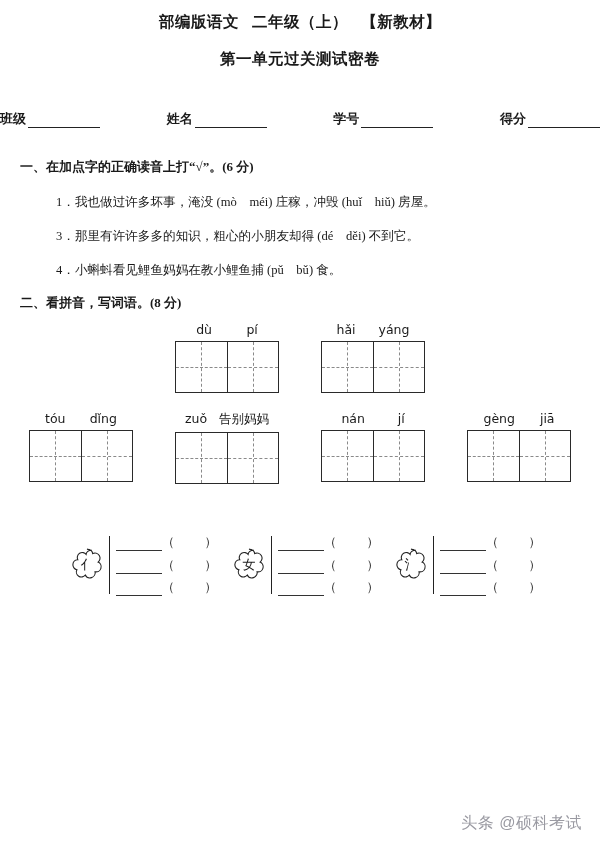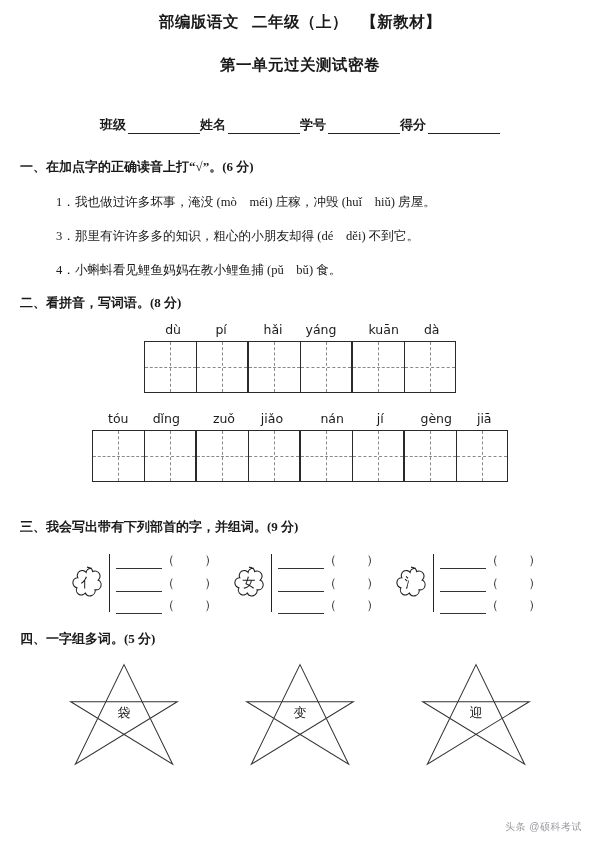--- a/index.html
+++ b/index.html
@@ -32,27 +32,27 @@
     font-weight: bold;
     letter-spacing: 0.5px;
     line-height: 1.5;
     white-space: pre;
   }
   .title-sub {
     font-size: 15.5px;
     font-weight: bold;
     letter-spacing: 0.5px;
     line-height: 1.6;
-    margin-top: 20px;
+    margin-top: 14px;
   }
 
   
   .info-row {
     display: flex;
-    justify-content: center;
+    justify-content: space-between;
     align-items: flex-end;
     gap: 0;
     margin-top: 38px;
     font-size: 13px;
     font-weight: bold;
   }
   .info-item {
     display: inline-flex;
     align-items: flex-end;
     white-space: nowrap;
@@ -81,20 +81,21 @@
 
   
   #sec1 { position: absolute; top: 158px; left: 0; right: 0; }
   #sec1 .q-line { margin-top: 20px; }
 
   
   #sec2 { position: absolute; top: 294px; left: 0; right: 0; }
   .grid-row {
     display: flex;
     justify-content: center;
+    gap: 42px;
     margin-top: 10px;
   }
   .grid-group { width: 104px; }
   .grid-py {
     display: flex;
     justify-content: space-around;
     font-family: "DejaVu Sans", sans-serif;
     font-size: 12.5px;
     margin-bottom: 4px;
     padding: 0 4px;
@@ -210,21 +211,21 @@
     top: 44px;
     text-align: center;
     font-size: 13px;
   }
 
   
   .watermark {
     position: absolute;
     right: 18px;
     bottom: 14px;
-    font-size: 10px;
+    font-size: 16px;
     color: #9a9aa2;
     font-family: "Liberation Sans", sans-serif;
     letter-spacing: 0.5px;
     white-space: nowrap;
   }
 </style>
 </head>
 <body>
 
 <div class="page">
@@ -277,47 +278,37 @@
       <div class="grid-group">
         <div class="grid-py">
           <span>hǎi</span>
           <span>yáng</span>
         </div>
         <div class="tianzige">
           <div class="tz-cell"></div>
           <div class="tz-cell"></div>
         </div>
       </div>
-      <div class="grid-group">
-        <div class="grid-py">
-          <span>kuān</span>
-          <span>dà</span>
-        </div>
-        <div class="tianzige">
-          <div class="tz-cell"></div>
-          <div class="tz-cell"></div>
-        </div>
-      </div>
     </div>
 
     <div class="grid-row" style="margin-top:18px;">
       <div class="grid-group">
         <div class="grid-py">
           <span>tóu</span>
           <span>dǐng</span>
         </div>
         <div class="tianzige">
           <div class="tz-cell"></div>
           <div class="tz-cell"></div>
         </div>
       </div>
       <div class="grid-group">
         <div class="grid-py">
           <span>zuǒ</span>
-          <span>jiǎo</span>
+          <span>告别妈妈</span>
         </div>
         <div class="tianzige">
           <div class="tz-cell"></div>
           <div class="tz-cell"></div>
         </div>
       </div>
       <div class="grid-group">
         <div class="grid-py">
           <span>nán</span>
           <span>jí</span>
@@ -334,21 +325,20 @@
         </div>
         <div class="tianzige">
           <div class="tz-cell"></div>
           <div class="tz-cell"></div>
         </div>
       </div>
     </div>
   </div>
 
   <div id="sec3">
-    <div class="sec-head">三、我会写出带有下列部首的字，并组词。(9 分)</div>
 
     <div class="radical-row">
 
       <div class="radical-group">
         <div class="flower">
           <svg width="38" height="38" viewBox="0 0 38 38">
             <path d="M19 3.2c3.2 0 5.4 2.1 5.7 4.4 2.1-1.1 5.1-.5 6.6 1.9 1.5 2.4.6 5.3-1.2 6.6 2.2.9 3.6 3.6 2.8 6.2-.8 2.6-3.5 3.9-5.8 3.5.4 2.3-1 5-3.6 5.8-2.6.8-5.2-.5-6.2-2.6-1.3 1.9-4.3 2.7-6.6 1.2-2.3-1.5-2.9-4.4-1.8-6.5-2.3-.4-4.3-2.8-4-5.5.3-2.7 2.6-4.5 4.9-4.5-1.1-2-.5-5 1.8-6.4 2.3-1.4 5.2-.7 6.5 1.1.3-2.4 2.5-4.2 5.7-4.2z" fill="none" stroke="#222" stroke-width="1.1"></path>
           </svg>
           <div class="rad-char">亻</div>
         </div>
@@ -413,40 +403,16 @@
           <div class="ans-line">
             <span class="ans-blank"></span>
             <span class="paren">（<i></i>）</span>
           </div>
         </div>
       </div>
 
     </div>
   </div>
 
-  <div id="sec4">
-    <div class="sec-head">四、一字组多词。(5 分)</div>
-
-    <div class="star-row">
-      <div class="star-box">
-        <svg width="150" height="110" viewBox="0 0 100 95">
-          <polygon points="50,4 92,90 4,36 96,36 8,90" fill="none" stroke="#333" stroke-width="0.9"></polygon>
-        </svg>
-        <div class="star-char">袋</div>
-      </div>
-      <div class="star-box">
-        <svg width="150" height="110" viewBox="0 0 100 95">
-          <polygon points="50,4 92,90 4,36 96,36 8,90" fill="none" stroke="#333" stroke-width="0.9"></polygon>
-        </svg>
-        <div class="star-char">变</div>
-      </div>
-      <div class="star-box">
-        <svg width="150" height="110" viewBox="0 0 100 95">
-          <polygon points="50,4 92,90 4,36 96,36 8,90" fill="none" stroke="#333" stroke-width="0.9"></polygon>
-        </svg>
-        <div class="star-char">迎</div>
-      </div>
-    </div>
-  </div>
 
   <div class="watermark">头条 @硕科考试</div>
 
 </div>
 
 </body></html>

